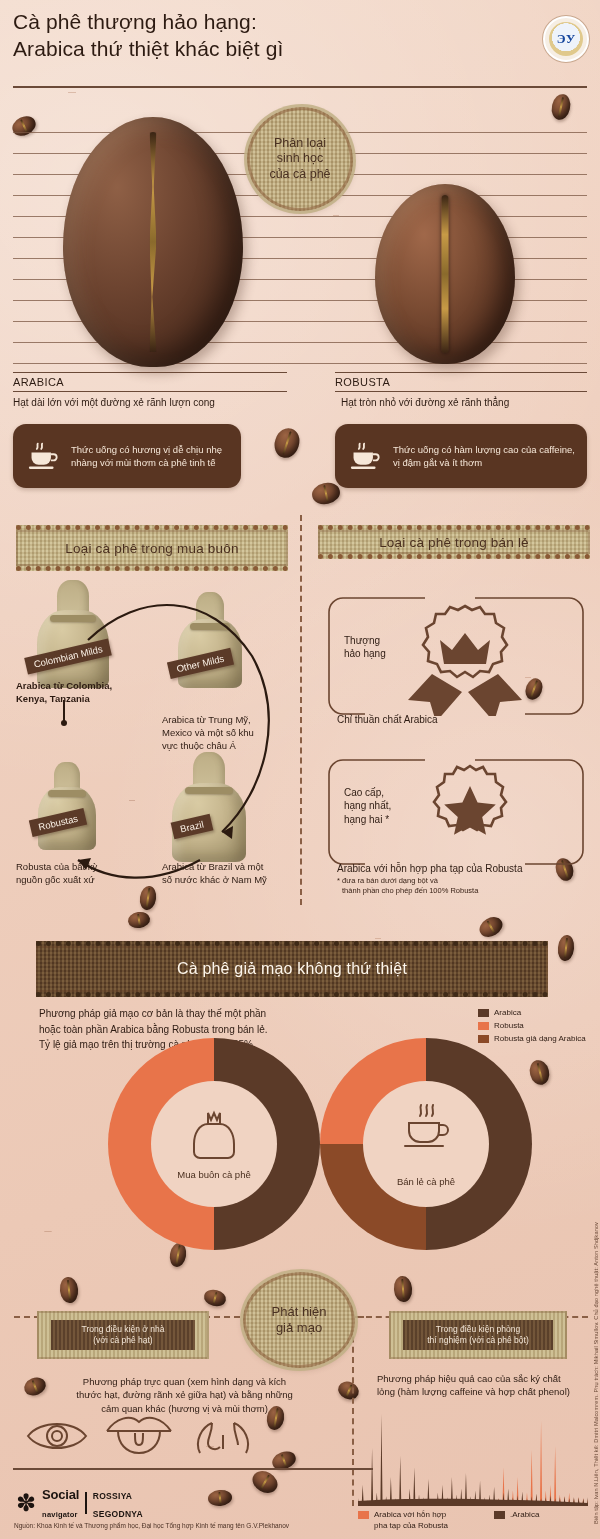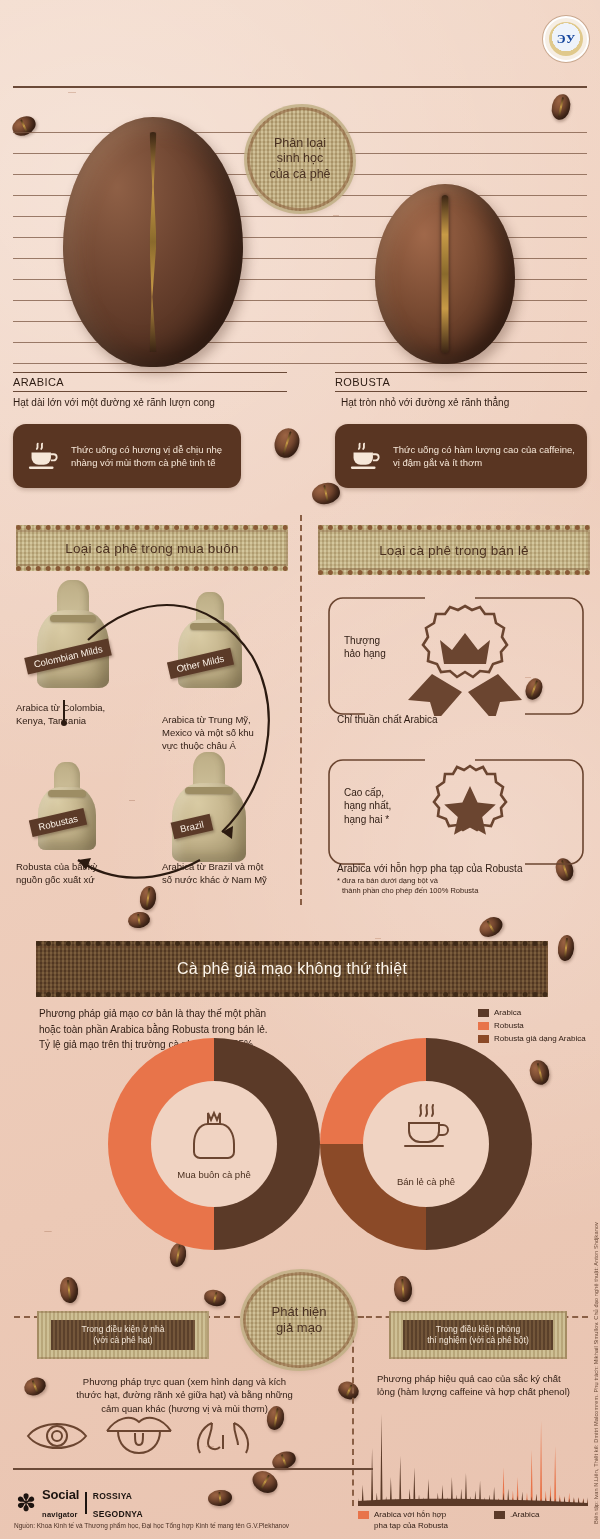--- a/index.html
+++ b/index.html
@@ -156,20 +156,24 @@
   .logo-ru{font-size:8.5px;font-weight:700;color:#1c1410;line-height:1.1;letter-spacing:.3px;}
   .logo-div{width:1.5px;height:22px;background:#1c1410;}
 </style>
 </head>
 <body>
 
 <div class="fibers"></div>
 
 <div class="sec" id="header">
   <div class="hdr-pad">
+    <h1>
+      <span>Cà phê thượng hảo hạng:</span><br>
+      <span>Arabica thứ thiệt khác biệt gì</span>
+    </h1>
   </div>
   <div class="hr-head"></div>
   <div class="emblem">
     <div class="inner">ЭУ</div>
   </div>
 </div>
 
 <div class="coffee-bean-deco" style="left:12px;top:117px;width:24px;height:18px;transform:rotate(-25deg)">
     <i></i>
   </div>
@@ -286,33 +290,33 @@
       <path d="M29 15h3a3.5 3.5 0 0 1 0 7h-3" fill="none" stroke="#f6e7d8" stroke-width="2.1"></path>
       <rect x="4" y="29" width="28" height="2.6" rx="1.3" fill="#f6e7d8"></rect>
     </svg>
   </span>
   <span class="txt">Thức uống có hàm lượng cao của caffeine, vị đậm gắt và ít thơm</span>
 </div>
 
 <div class="banner" style="left:16px;top:525px;width:272px;height:46px;">
   <span>Loại cà phê trong mua buôn</span>
 </div>
-<div class="banner" style="left:318px;top:525px;width:272px;height:50px;">
+<div class="banner" style="left:318px;top:525px;width:272px;height:34px;">
   <span>Loại cà phê trong bán lẻ</span>
 </div>
 
 <div class="dashv" style="left:300px;top:515px;height:390px;"></div>
 
 <div class="sack" style="left:37px;top:580px;width:72px;height:108px;">
   <div class="neck"></div>
     <div class="body"></div>
     <div class="tie"></div>
 </div>
 <div class="taglabel" style="left:25px;top:648px;">Colombian Milds</div>
-<div class="sacknote" style="left:16px;top:702px;width:135px;">
+<div class="sacknote" style="left:16px;top:680px;width:135px;font-weight:bold;">
   <span>Arabica từ Colombia,</span><br>
   <span>Kenya, Tanzania</span>
 </div>
 
 <div class="sack" style="left:178px;top:592px;width:64px;height:96px;">
   <div class="neck"></div>
     <div class="body"></div>
     <div class="tie"></div>
 </div>
 <div class="taglabel" style="left:168px;top:655px;">Other Milds</div>

